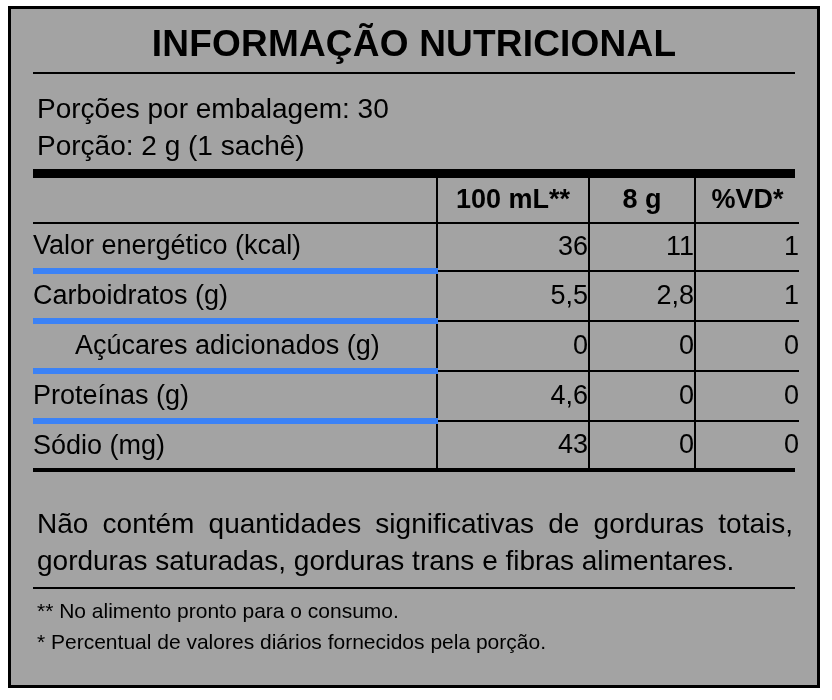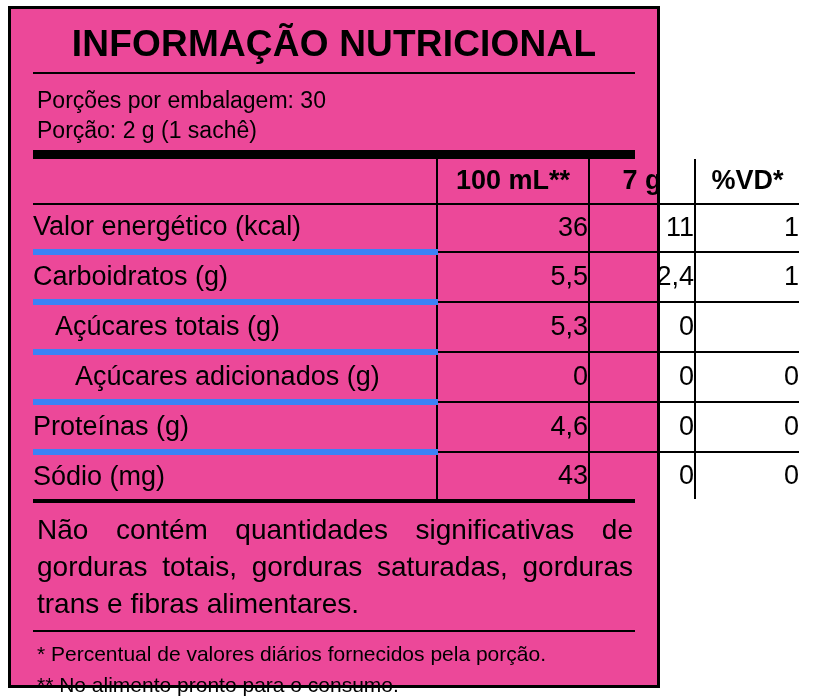--- a/index.html
+++ b/index.html
@@ -12,25 +12,25 @@
     height: 700px;
     font-family: "Liberation Sans", sans-serif;
     color: #000000;
     overflow: hidden;
   }
 
   .label-panel {
     position: absolute;
     left: 8px;
     top: 6px;
-    width: 652px;
+    width: 812px;
     height: 682px;
     border: 3px solid #000000;
     box-sizing: border-box;
-    background: #ec4899;
+    background: #a3a3a3;
     padding: 4px 22px 0 22px;
   }
 
   .title {
     text-align: center;
     font-size: 37px;
     font-weight: bold;
     letter-spacing: 0.2px;
     padding: 12px 0 10px 0;
     line-height: 1;
@@ -40,23 +40,23 @@
     border-bottom: 2px solid #000000;
   }
   .rule-thick {
     border-bottom: 9px solid #000000;
   }
   .rule-med {
     border-bottom: 4px solid #000000;
   }
 
   .servings {
-    font-size: 23px;
+    font-size: 28px;
     line-height: 1.32;
-    padding: 11px 0 4px 4px;
+    padding: 17px 0 4px 4px;
   }
   .servings div {
     white-space: nowrap;
   }
 
   table.nutri {
     width: 100%;
     border-collapse: collapse;
     font-size: 27px;
     table-layout: fixed;
@@ -103,20 +103,21 @@
 
   .indent1 { padding-left: 22px !important; }
   .indent2 { padding-left: 42px !important; }
 
   .note-block {
     font-size: 28px;
     line-height: 1.33;
     text-align: justify;
     text-align-last: left;
     padding: 8px 2px 8px 4px;
+    margin-top: 25px;
   }
 
   .footnotes {
     font-size: 21px;
     line-height: 1.45;
     padding: 7px 2px 0 4px;
   }
   .footnotes div { white-space: nowrap; }
 </style>
 </head>
@@ -138,42 +139,36 @@
     <colgroup>
       <col class="col-name">
       <col class="col-a">
       <col class="col-b">
       <col class="col-c">
     </colgroup>
     <thead>
       <tr class="hdr">
         <th class="name-cell"></th>
         <th class="vline">100 mL**</th>
-        <th class="vline">7 g</th>
+        <th class="vline">8 g</th>
         <th class="vline">%VD*</th>
       </tr>
     </thead>
     <tbody>
       <tr>
         <td class="name-cell">Valor energético (kcal)</td>
         <td class="val-cell vline">36</td>
         <td class="val-cell vline">11</td>
         <td class="val-cell vline">1</td>
       </tr>
       <tr>
         <td class="name-cell">Carboidratos (g)</td>
         <td class="val-cell vline">5,5</td>
-        <td class="val-cell vline">2,4</td>
+        <td class="val-cell vline">2,8</td>
         <td class="val-cell vline">1</td>
-      </tr>
-      <tr>
-        <td class="name-cell indent1">Açúcares totais (g)</td>
-        <td class="val-cell vline">5,3</td>
-        <td class="val-cell vline">0</td>
-        <td class="val-cell vline"></td>
       </tr>
       <tr>
         <td class="name-cell indent2">Açúcares adicionados (g)</td>
         <td class="val-cell vline">0</td>
         <td class="val-cell vline">0</td>
         <td class="val-cell vline">0</td>
       </tr>
       <tr>
         <td class="name-cell">Proteínas (g)</td>
         <td class="val-cell vline">4,6</td>
@@ -189,17 +184,17 @@
     </tbody>
   </table>
 
   <div class="rule-med"></div>
 
   <div class="note-block">Não contém quantidades significativas de gorduras totais, gorduras saturadas, gorduras trans e fibras alimentares.</div>
 
   <div class="rule-thin"></div>
 
   <div class="footnotes">
+    <div>** No alimento pronto para o consumo.</div>
     <div>* Percentual de valores diários fornecidos pela porção.</div>
-    <div>** No alimento pronto para o consumo.</div>
   </div>
 
 </div>
 
 </body></html>

